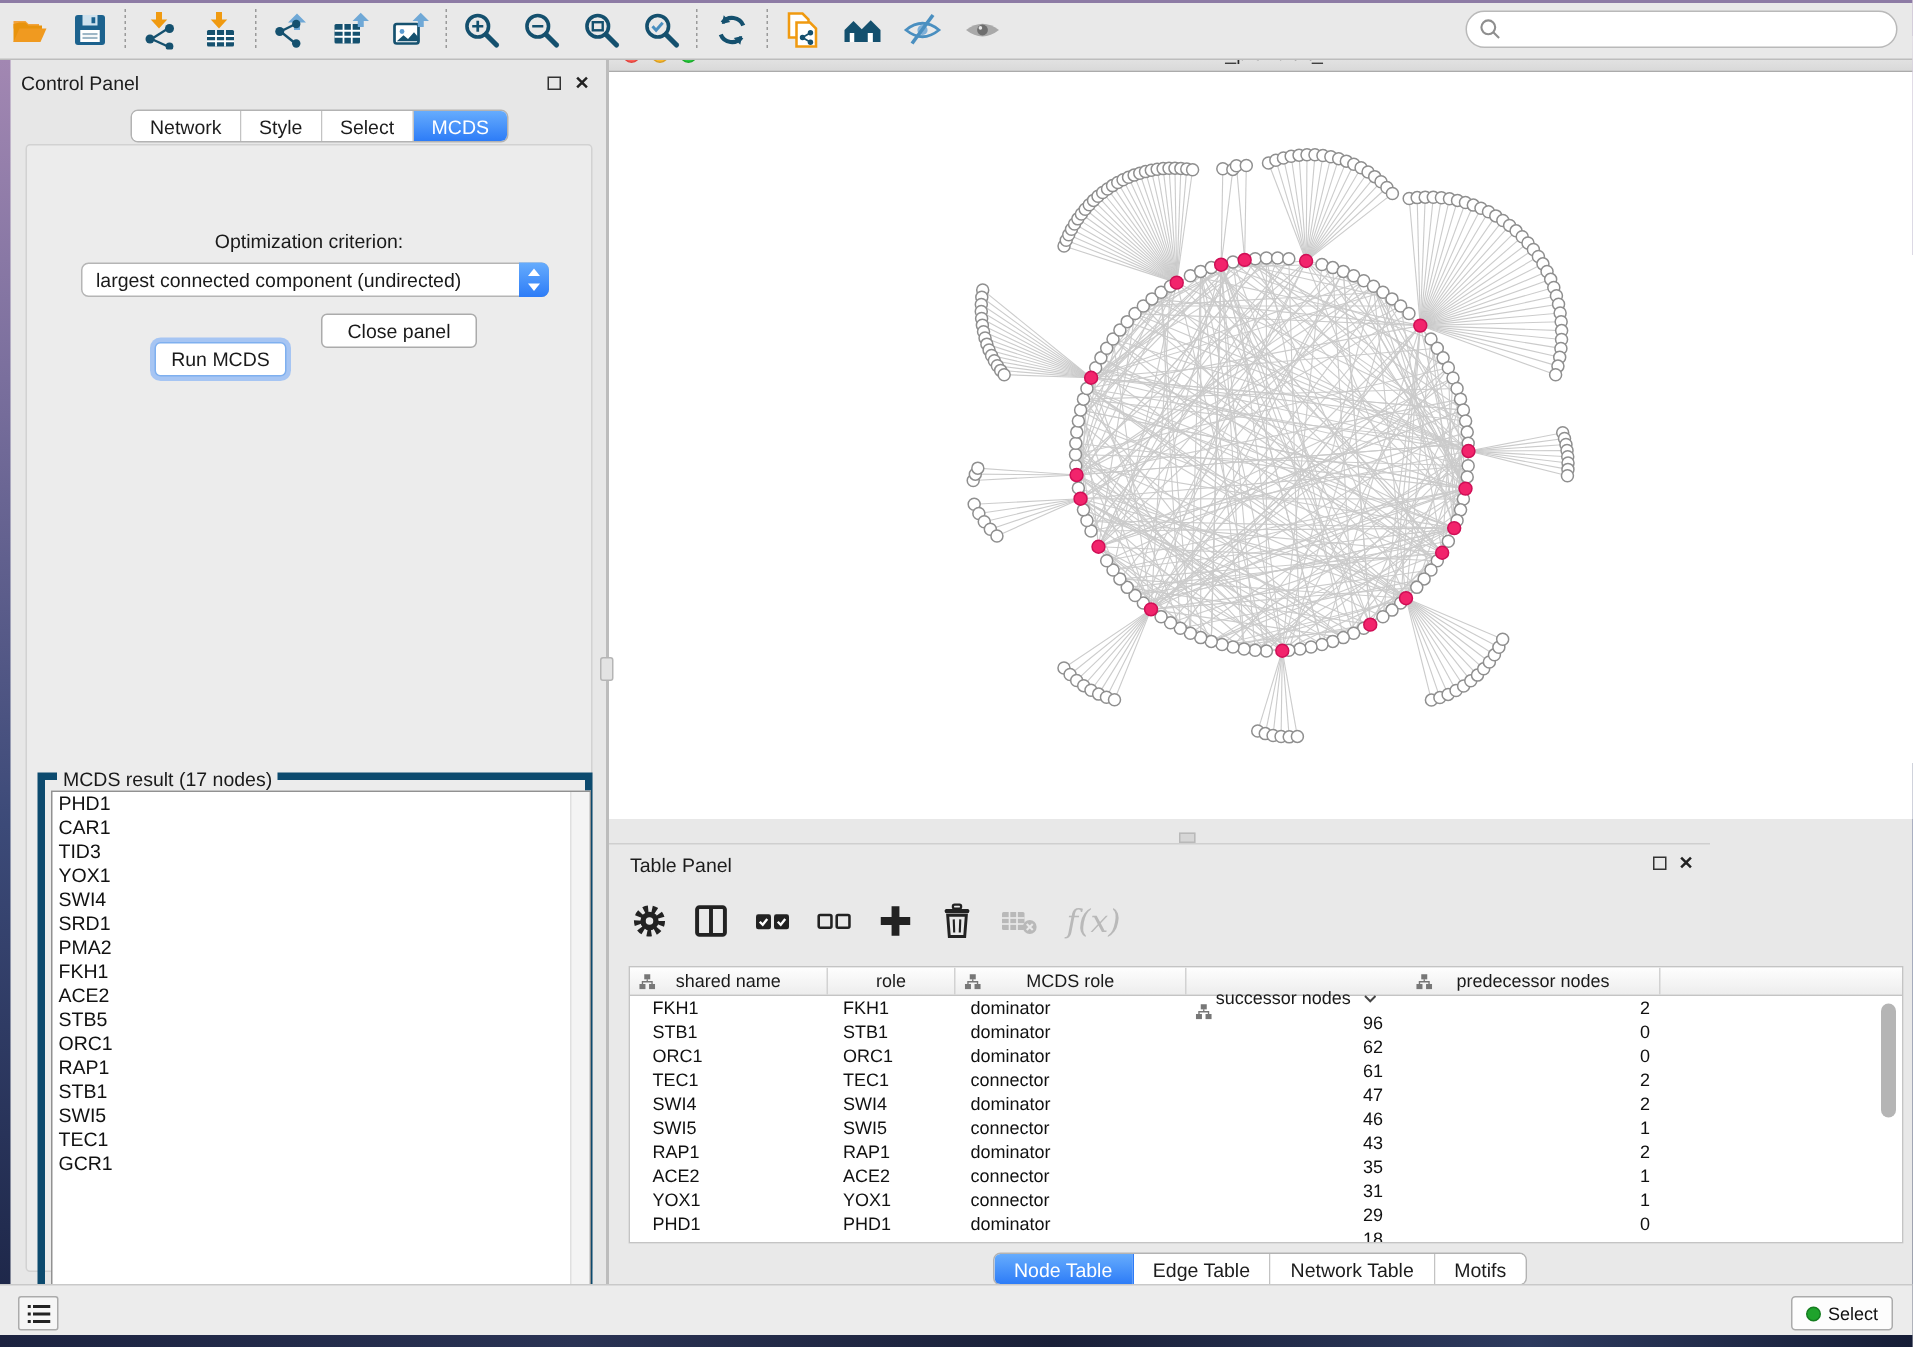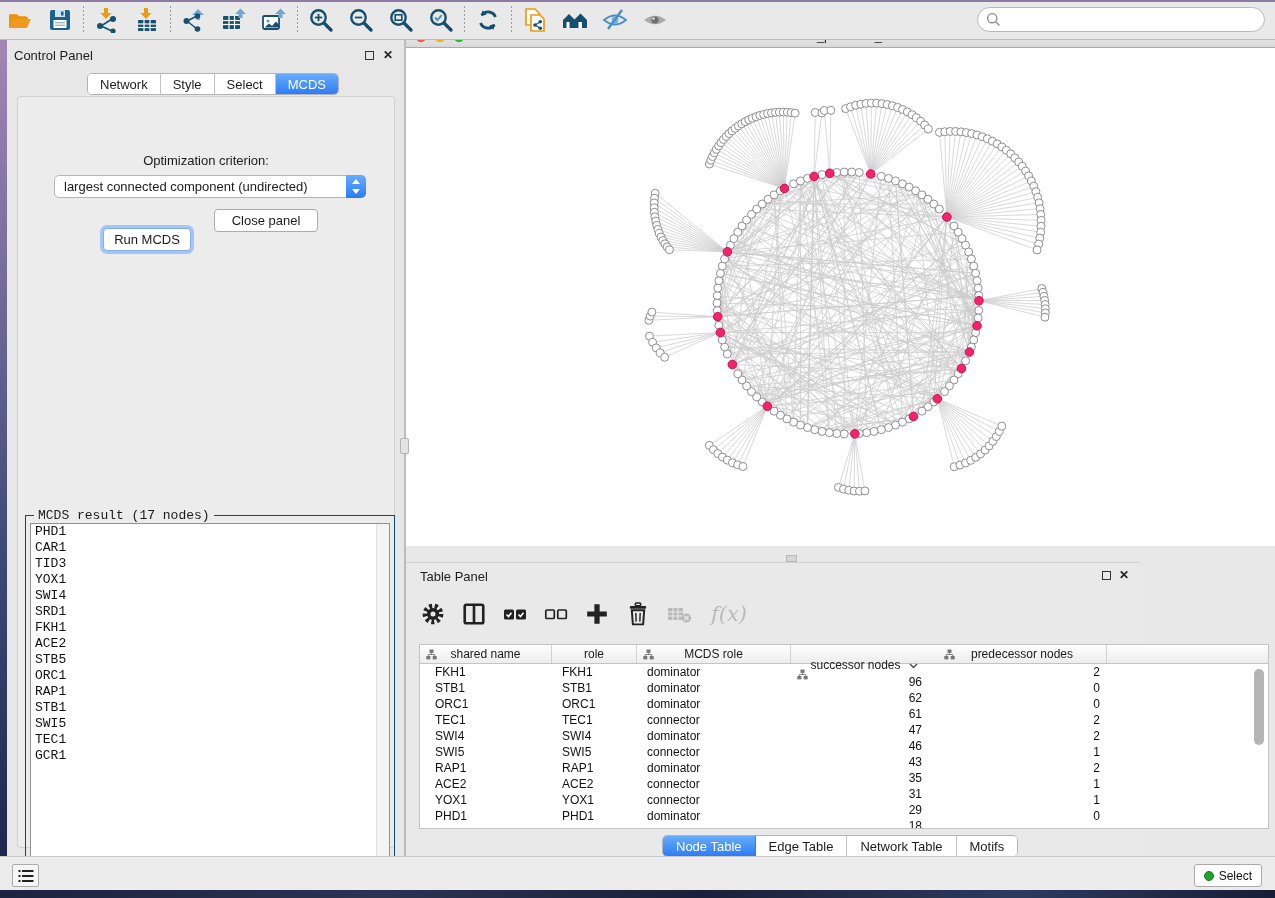--- a/index.html
+++ b/index.html
@@ -52,21 +52,21 @@
     border-right:4px solid transparent; }
   .select .cap:before { top:4px; border-bottom:5px solid #fff; }
   .select .cap:after { bottom:4px; border-top:5px solid #fff; }
 
   .btn { position:absolute; height:23px; background:#fff; border:1px solid #ababab; border-radius:4px;
     font-size:13px; color:#1a1a1a; display:flex; align-items:center; justify-content:center; }
   .btn-run { left:85px; top:112px; width:88px; border-color:#7fb0ef; box-shadow:0 0 0 3px rgba(110,165,250,.55);margin-top:19px; }
   .btn-closep { left:196px; top:112px; width:104px; }
 
   .mcds-group { position:absolute; left:7px; top:418px; width:370px; height:372px;
-    border:1px solid #0c4a6e;font-family:Liberation Mono, monospace; }
+    border:5px solid #0c4a6e; }
   .mcds-legend { position:absolute; left:8px; top:-8px; background:#ececec; padding:0 4px; font-size:13px; color:#1a1a1a; }
   .mcds-list { position:absolute; left:4px; top:7px; width:360px; height:358px; background:#fff;
     border:1px solid #919191; overflow:hidden; }
   .mcds-scroll { position:absolute; right:0; top:0; width:13px; height:100%; background:#f4f4f4; border-left:1px solid #e0e0e0; }
   .mcds-item { font-size:13px; color:#111; line-height:16px; padding-left:4px; }
 
   
   .vsplit { position:absolute; left:404px; top:40px; width:2px; height:816px; background:#bcbcbc; z-index:10; }
   .vsplit-handle { position:absolute; left:400px; top:438px; width:9px; height:16px; background:#e3e3e3;
     border:1px solid #b5b5b5; border-radius:2px; z-index:11; }
@@ -317,20 +317,21 @@
       <div class="mcds-group">
         <div class="mcds-legend">MCDS result (17 nodes)</div>
         <div class="mcds-list" id="mcds-list">
           <div class="mcds-scroll"></div>
         <div class="mcds-item">PHD1</div>
             <div class="mcds-item">CAR1</div>
             <div class="mcds-item">TID3</div>
             <div class="mcds-item">YOX1</div>
             <div class="mcds-item">SWI4</div>
             <div class="mcds-item">SRD1</div>
+            <div class="mcds-item">PMA2</div>
             <div class="mcds-item">FKH1</div>
             <div class="mcds-item">ACE2</div>
             <div class="mcds-item">STB5</div>
             <div class="mcds-item">ORC1</div>
             <div class="mcds-item">RAP1</div>
             <div class="mcds-item">STB1</div>
             <div class="mcds-item">SWI5</div>
             <div class="mcds-item">TEC1</div>
             <div class="mcds-item">GCR1</div>
           </div>

